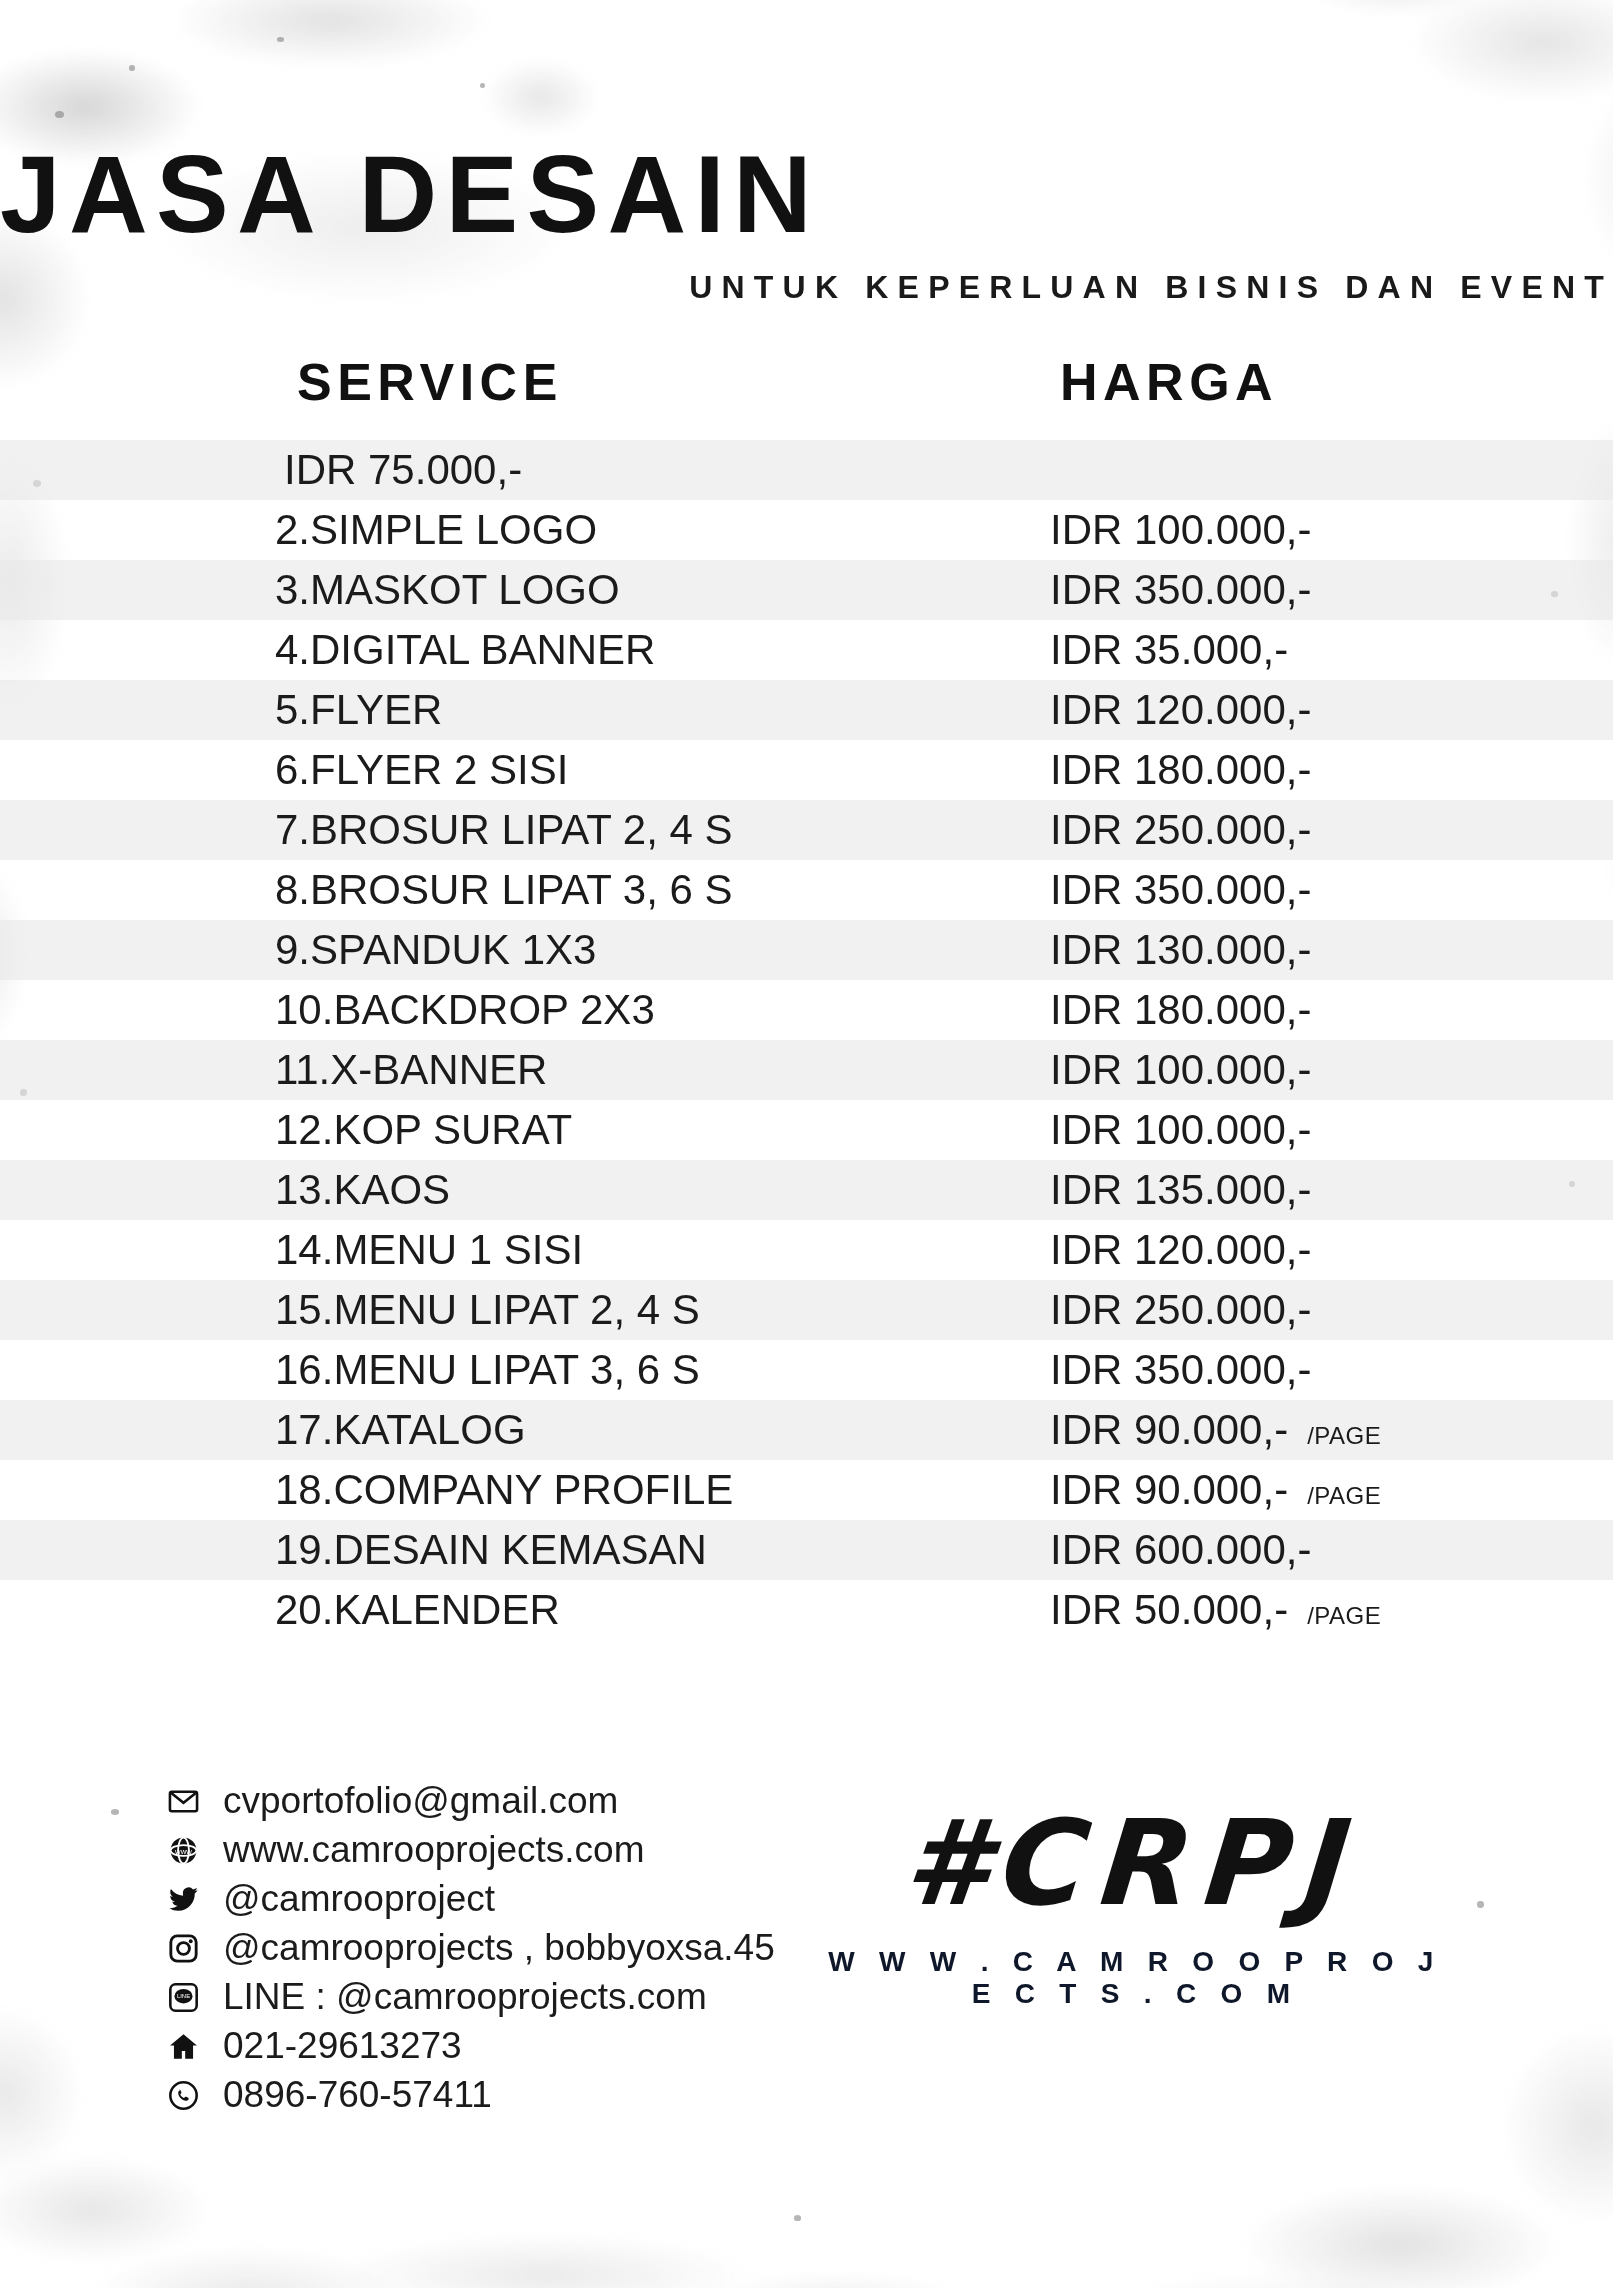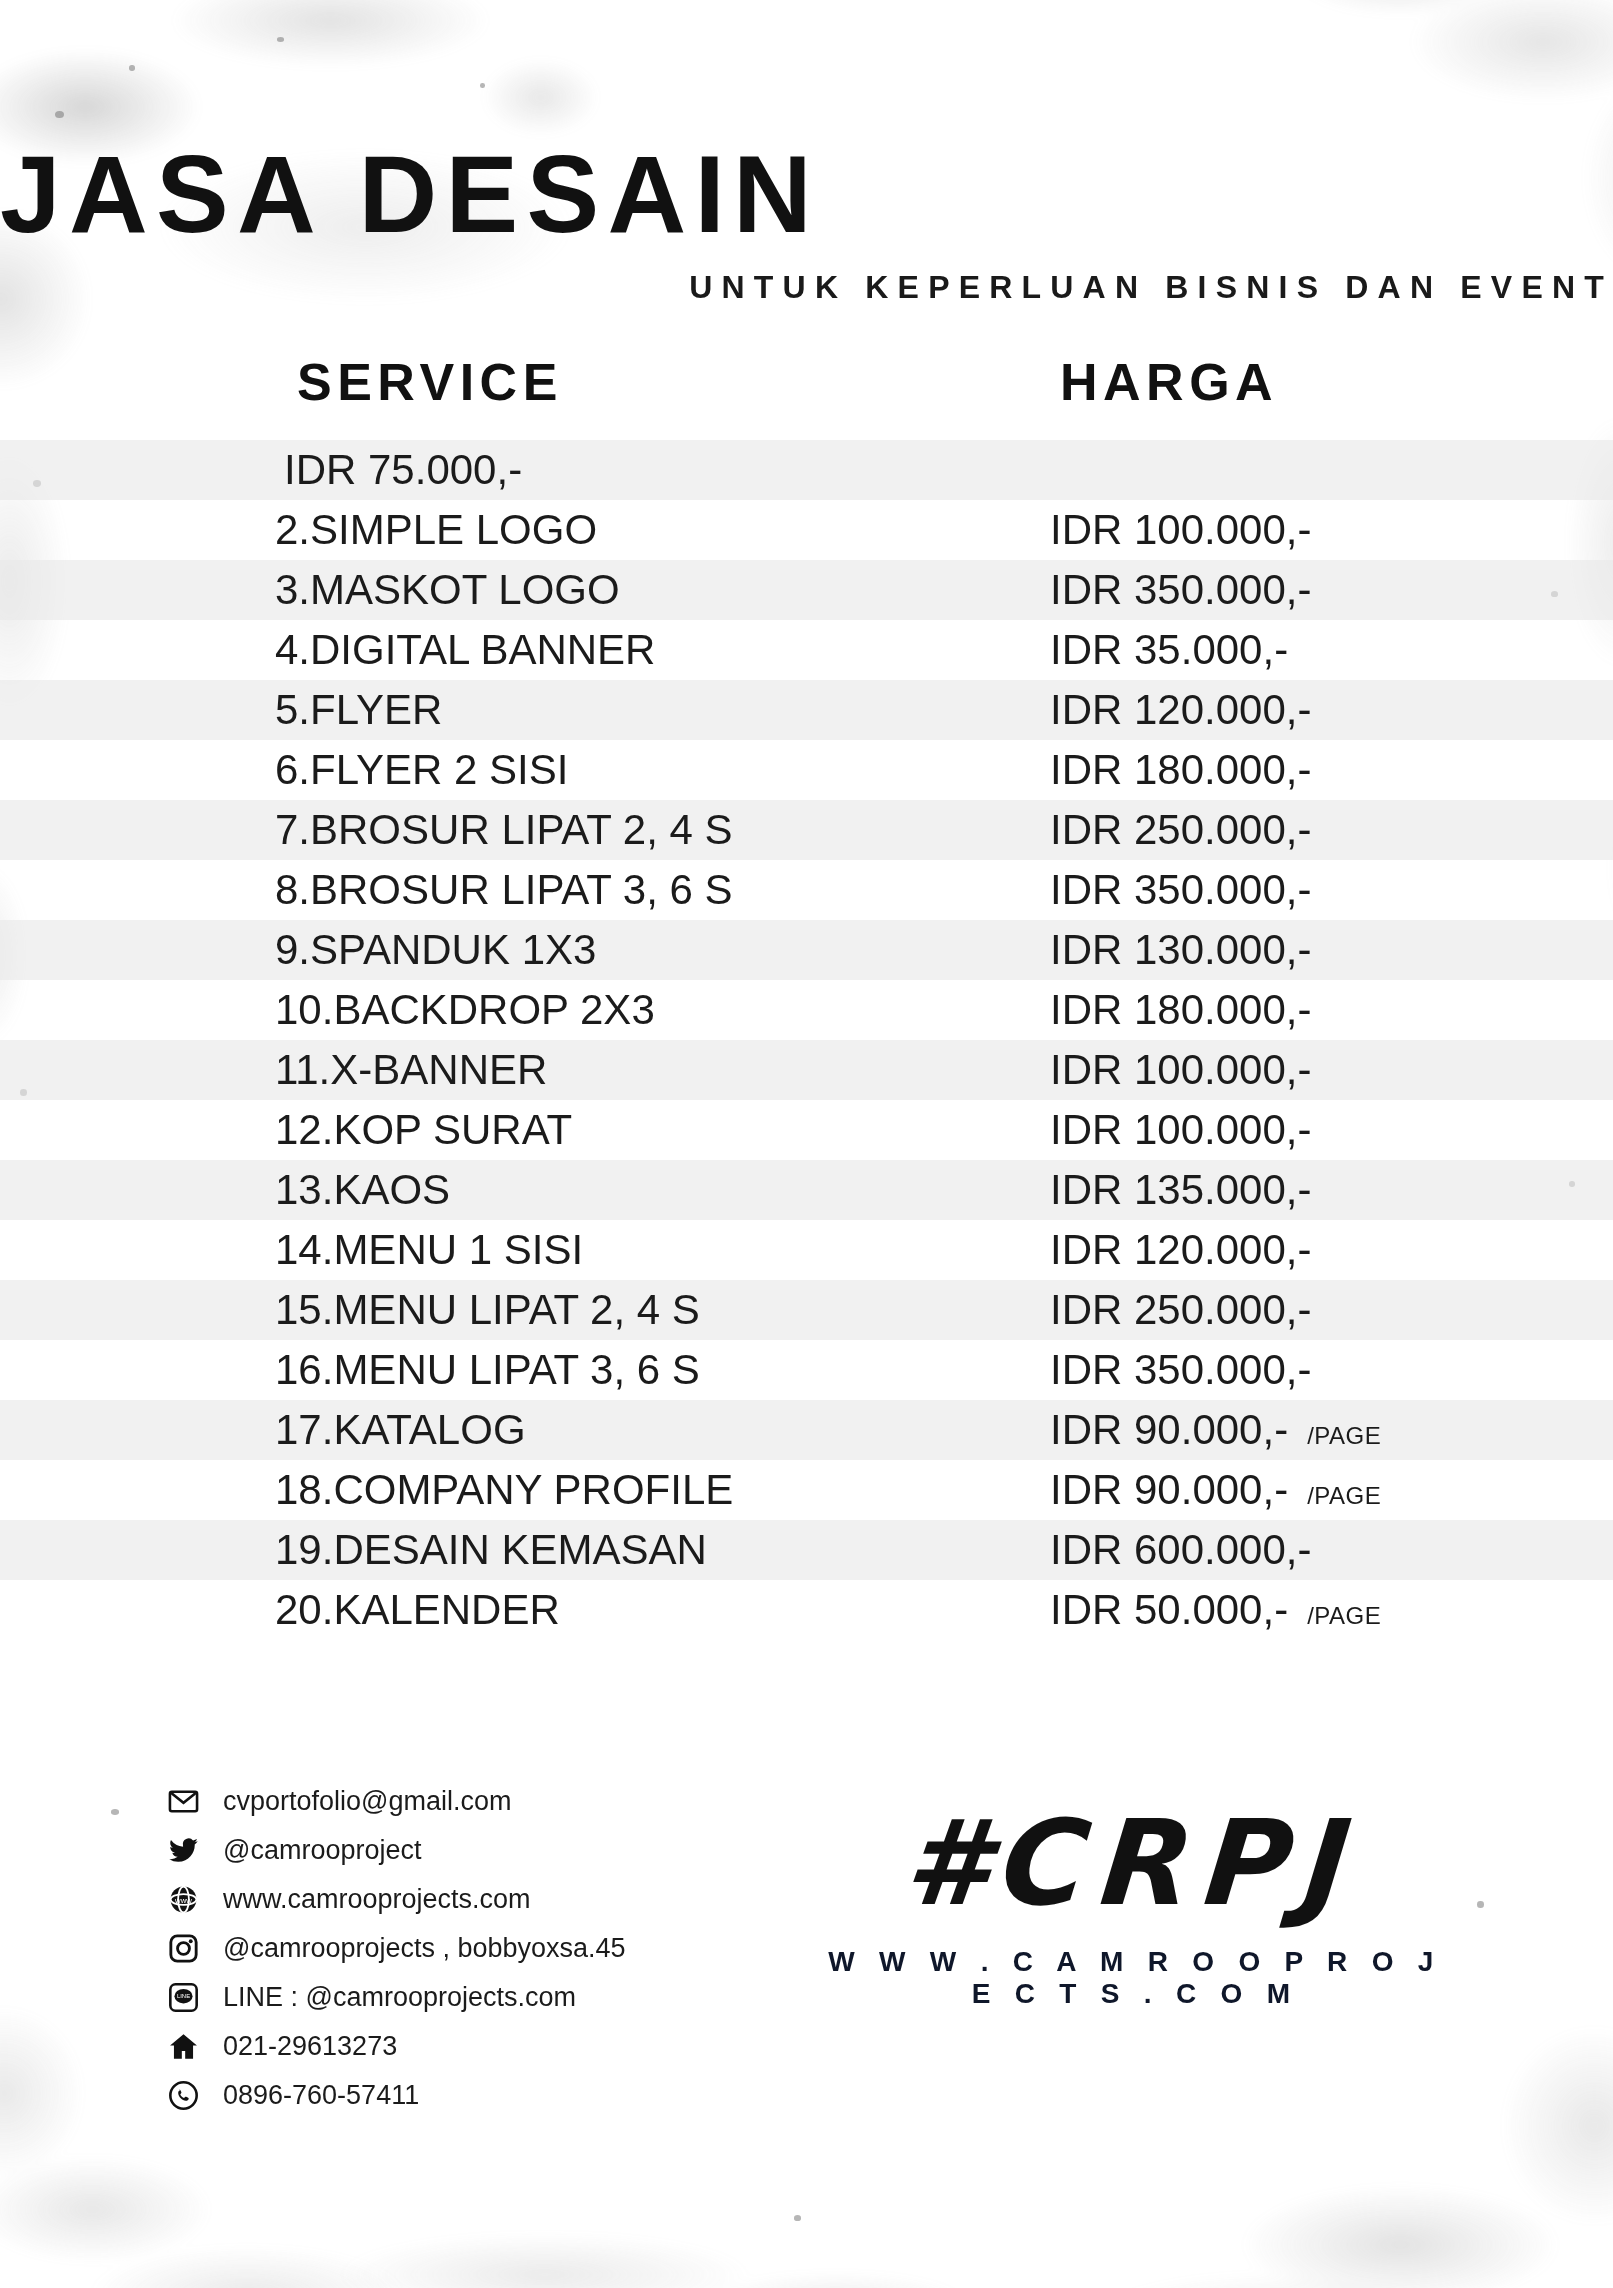--- a/index.html
+++ b/index.html
@@ -188,21 +188,21 @@
     width: 39px;
     height: 39px;
     margin-right: 20px;
     display: flex;
     align-items: center;
     justify-content: center;
     flex: 0 0 39px;
   }
   .ic svg { display: block; }
   .contact-text {
-    font-size: 27px;
+    font-size: 37px;
     color: #1b1b1b;
     white-space: nowrap;
   }
 
   .brand {
     position: absolute;
     left: 812px;
     top: 46px;
     width: 646px;
     text-align: center;
@@ -349,35 +349,35 @@
             <svg xmlns="http://www.w3.org/2000/svg" viewBox="0 0 24 24" width="31" height="31">
               <rect x="1.5" y="4.5" width="21" height="15" rx="1.5" fill="none" stroke="#111" stroke-width="2"></rect>
               <path d="M2.5 5.5L12 13 21.5 5.5" fill="none" stroke="#111" stroke-width="2"></path>
             </svg>
           </span>
           <span class="contact-text">cvportofolio@gmail.com</span>
         </div>
         <div class="contact-row">
           <span class="ic">
             <svg xmlns="http://www.w3.org/2000/svg" viewBox="0 0 24 24" width="31" height="31">
-              <path fill="#111" d="M23 4.9c-.8.4-1.7.6-2.6.8 1-.6 1.7-1.5 2-2.6-.9.5-1.9.9-3 1.1A4.5 4.5 0 0 0 11.6 8c0 .4 0 .7.1 1A12.9 12.9 0 0 1 2.3 3.8a4.5 4.5 0 0 0 1.4 6 4.4 4.4 0 0 1-2-.6v.1c0 2.2 1.5 4 3.6 4.4a4.5 4.5 0 0 1-2 .1 4.5 4.5 0 0 0 4.2 3.1A9 9 0 0 1 1 18.7a12.7 12.7 0 0 0 6.9 2c8.3 0 12.8-6.9 12.8-12.8v-.6c.9-.6 1.7-1.5 2.3-2.4z"></path>
-            </svg>
-          </span>
-          <span class="contact-text">@camrooproject</span>
-        </div>
-        <div class="contact-row">
-          <span class="ic">
-            <svg xmlns="http://www.w3.org/2000/svg" viewBox="0 0 24 24" width="31" height="31">
               <circle cx="12" cy="12" r="10" fill="#111"></circle>
               <ellipse cx="12" cy="12" rx="10" ry="4.2" fill="none" stroke="#fff" stroke-width="1.4"></ellipse>
               <ellipse cx="12" cy="12" rx="4.2" ry="10" fill="none" stroke="#fff" stroke-width="1.4"></ellipse>
               <text x="12" y="15" font-size="6" font-family="sans-serif" fill="#fff" text-anchor="middle">www</text>
             </svg>
           </span>
           <span class="contact-text">www.camrooprojects.com</span>
+        </div>
+        <div class="contact-row">
+          <span class="ic">
+            <svg xmlns="http://www.w3.org/2000/svg" viewBox="0 0 24 24" width="31" height="31">
+              <path fill="#111" d="M23 4.9c-.8.4-1.7.6-2.6.8 1-.6 1.7-1.5 2-2.6-.9.5-1.9.9-3 1.1A4.5 4.5 0 0 0 11.6 8c0 .4 0 .7.1 1A12.9 12.9 0 0 1 2.3 3.8a4.5 4.5 0 0 0 1.4 6 4.4 4.4 0 0 1-2-.6v.1c0 2.2 1.5 4 3.6 4.4a4.5 4.5 0 0 1-2 .1 4.5 4.5 0 0 0 4.2 3.1A9 9 0 0 1 1 18.7a12.7 12.7 0 0 0 6.9 2c8.3 0 12.8-6.9 12.8-12.8v-.6c.9-.6 1.7-1.5 2.3-2.4z"></path>
+            </svg>
+          </span>
+          <span class="contact-text">@camrooproject</span>
         </div>
         <div class="contact-row">
           <span class="ic">
             <svg xmlns="http://www.w3.org/2000/svg" viewBox="0 0 24 24" width="31" height="31">
               <rect x="2.2" y="2.2" width="19.6" height="19.6" rx="5" fill="none" stroke="#111" stroke-width="2.2"></rect>
               <circle cx="12" cy="12" r="4.6" fill="none" stroke="#111" stroke-width="2.2"></circle>
               <circle cx="17.6" cy="6.4" r="1.5" fill="#111"></circle>
             </svg>
           </span>
           <span class="contact-text">@camrooprojects , bobbyoxsa.45</span>

